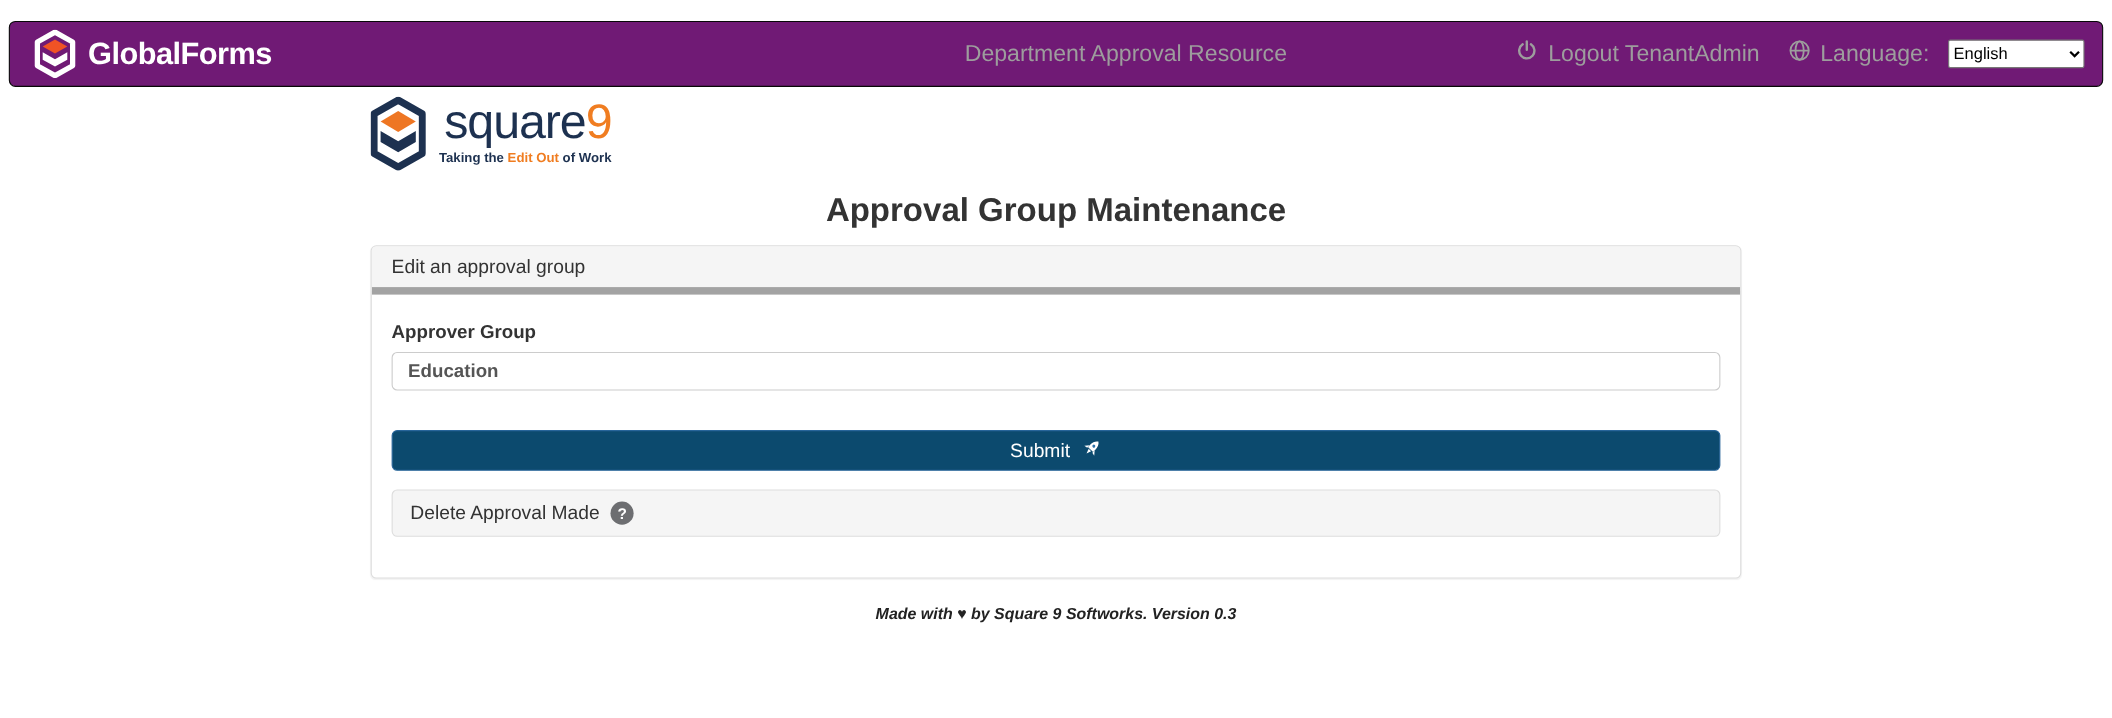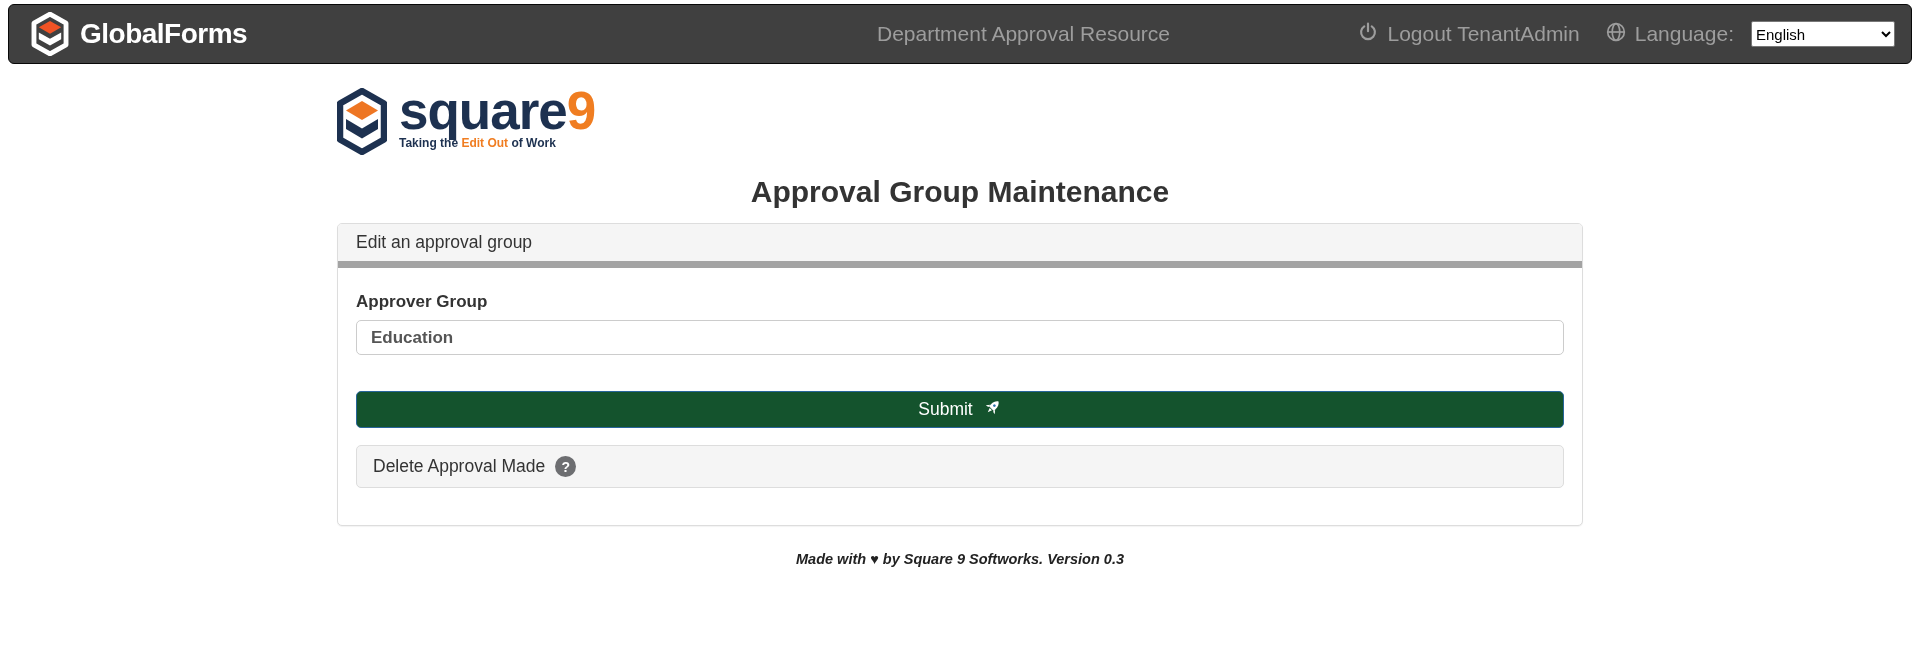--- a/index.html
+++ b/index.html
@@ -1,63 +1,63 @@
 <!DOCTYPE html>
 <html><head>
 <meta charset="utf-8">
 <style>
   * { margin:0; padding:0; box-sizing:border-box; }
   html,body { width:1920px; height:653px; background:#fff; overflow:hidden;
               font-family:"Liberation Sans", sans-serif; }
 
   
-  .navbar { position:absolute; left:8px; top:4px; width:1904px; height:60px;
-            background:#404040; border:1px solid #080808; border-radius:6px;
+  .navbar { position:absolute; left:8px; top:19px; width:1904px; height:60px;
+            background:#701a75; border:1px solid #080808; border-radius:6px;
             display:flex; align-items:center; }
   .brand { display:flex; align-items:center; gap:11px; margin-left:22px; cursor:pointer; }
   .brand-icon svg { display:block; }
   .brand-text { color:#fff; font-size:28px; font-weight:bold; letter-spacing:-0.5px; }
   .nav-center { position:absolute; left:868px; top:50%; transform:translateY(-50%);
                 color:#9d9d9d; font-size:21px; }
   .nav-right { position:absolute; right:16px; top:0; height:100%;
                display:flex; align-items:center; gap:26px; }
   .nav-item { display:flex; align-items:center; gap:9px; color:#9d9d9d; font-size:21px; }
   .nav-item.link { cursor:pointer; }
-  .lang-select { width:144px; height:26px; font-size:15px; margin-left:8px;
+  .lang-select { width:124px; height:26px; font-size:15px; margin-left:8px;
                  font-family:"Liberation Sans", sans-serif; background:#fff; color:#000;
                  border:1px solid #777; border-radius:2px; }
 
   
   .content { width:1246px; margin:0 auto; padding-top:88px; }
 
   
   .sq9 { display:flex; align-items:flex-start; gap:12px; height:67px; }
   .sq9-text { display:flex; flex-direction:column; }
-  .sq9-word { font-size:53px; font-weight:bold; letter-spacing:-1px;
+  .sq9-word { font-size:44px; font-weight:normal; letter-spacing:-1px;
               color:#1d3150; line-height:46px;text-align:right; }
   .sq9-word .nine { color:#f07d21; }
   .sq9-tagline { font-size:12px; font-weight:bold; color:#1d3150; margin-top:2px; }
   .sq9-tagline .hl { color:#f07d21; }
 
   h1.page-title { text-align:center; font-size:30px; font-weight:bold; color:#333;
                   margin-top:20px; line-height:33px; }
 
   
   .panel { margin-top:15px; background:#fff; border:1px solid #ddd; border-radius:5px;
            box-shadow:0 1px 1px rgba(0,0,0,.05); }
   .panel-heading { background:#f5f5f5; border-bottom:7px solid #a3a3a3;
                    border-radius:4px 4px 0 0; padding:9px 18px;
                    font-size:17.5px; color:#333; line-height:19px; }
   .panel-body { padding:24px 18px 37px; }
   .field-label { display:block; font-weight:bold; font-size:17px; color:#333;
                  margin-bottom:8px; }
   .text-input { width:100%; height:35px; border:1px solid #ccc; border-radius:5px;
                 padding:0 14px; font-size:17px; color:#555;
                 font-family:"Liberation Sans", sans-serif;font-weight:bold; }
-  .submit-btn { margin-top:36px; width:100%; height:37px; background:#14532d;
+  .submit-btn { margin-top:36px; width:100%; height:37px; background:#0c4a6e;
                 border:1px solid #28659a; border-radius:5px; color:#fff;
                 font-size:17.5px; display:flex; align-items:center; justify-content:center;
                 gap:10px; cursor:pointer; font-family:"Liberation Sans", sans-serif; }
   .delete-bar { margin-top:17px; height:43px; background:#f5f5f5; border:1px solid #ddd;
                 border-radius:5px; padding:0 16px; display:flex; align-items:center;
                 gap:10px; font-size:17.5px; color:#333; cursor:pointer; }
   .q-icon { width:21px; height:21px; border-radius:50%; background:#6d6e71; color:#fff;
             font-weight:bold; font-size:14px; display:inline-flex; align-items:center;
             justify-content:center; line-height:1; }
 

